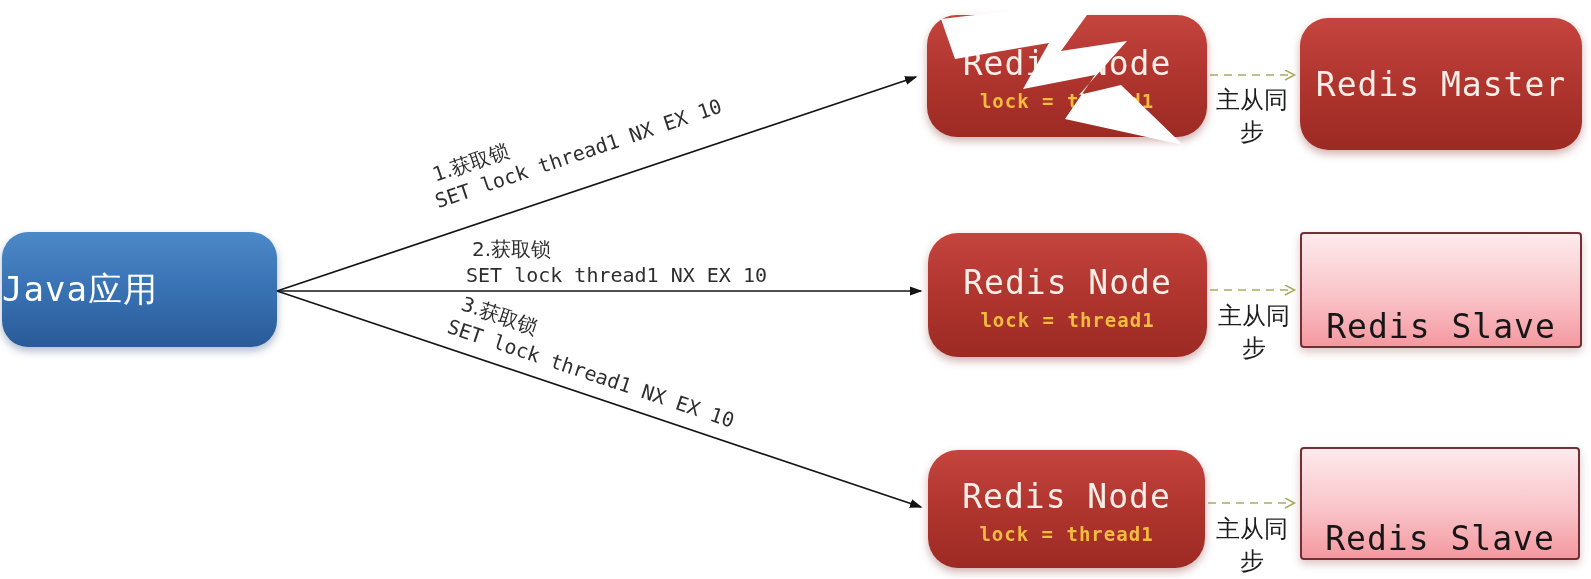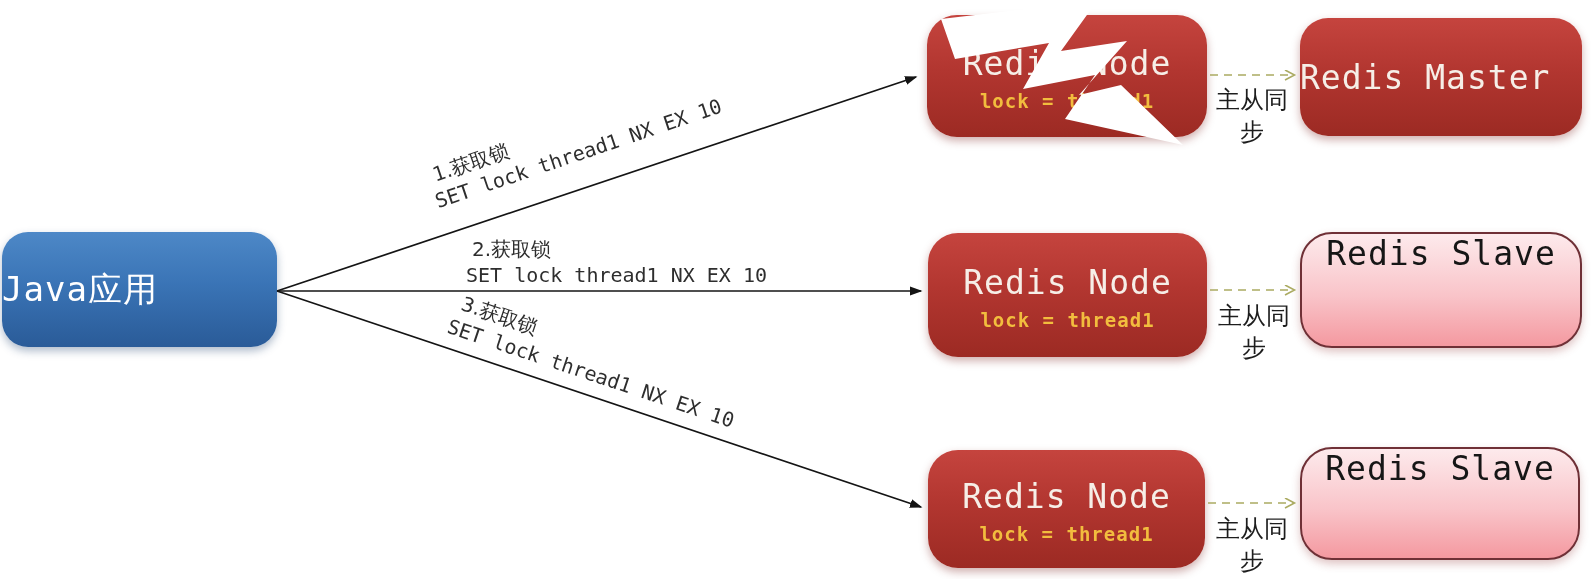--- a/index.html
+++ b/index.html
@@ -41,35 +41,35 @@
     font-size: 33px; letter-spacing: 1px; margin-top: 4px;
   }
   .nlock {
     font-family: "DejaVu Sans Mono", monospace;
     font-size: 19px; font-weight: bold; letter-spacing: 1px;
     color: #f2bd3e; margin-top: 7px;
   }
 
   
   .master {
-    left: 1300px; top: 18px; width: 282px; height: 118px;
+    left: 1300px; top: 18px; width: 282px; height: 132px;
     border-radius: 28px;
     background: linear-gradient(180deg, #c5443e 0%, #b23630 45%, #9c2a23 100%);
     box-shadow: 0 4px 8px rgba(120, 30, 25, 0.35);
-    display: flex; align-items: center; 
+    display: flex; align-items: center; justify-content: center;
     color: #f6eee7;
     font-family: "DejaVu Sans Mono", monospace;
     font-size: 33px; letter-spacing: 1px;
   }
   .slave {
-    border-radius: 32px;
+    border-radius: 4px;
     background: linear-gradient(180deg, #fdeaec 0%, #f9c4c9 55%, #f499a0 100%);
     border: 2px solid #6f3036;
     box-shadow: 0 4px 8px rgba(150, 60, 60, 0.3);
-    display: flex; align-items: flex-start; justify-content: center;
+    display: flex; align-items: flex-end; justify-content: center;
     color: #161616;
     font-family: "DejaVu Sans Mono", monospace;
     font-size: 33px; letter-spacing: 1px;
   }
   .s1 { left: 1300px; top: 232px; width: 282px; height: 116px; }
   .s2 { left: 1300px; top: 447px; width: 280px; height: 113px; }
 
   
   .steplabel { position: absolute; color: #2e2e2e; white-space: nowrap; z-index: 2; }
   .step-cn  { font-size: 20px; line-height: 26px; padding-left: 6px; font-family: "DejaVu Sans", sans-serif; }

